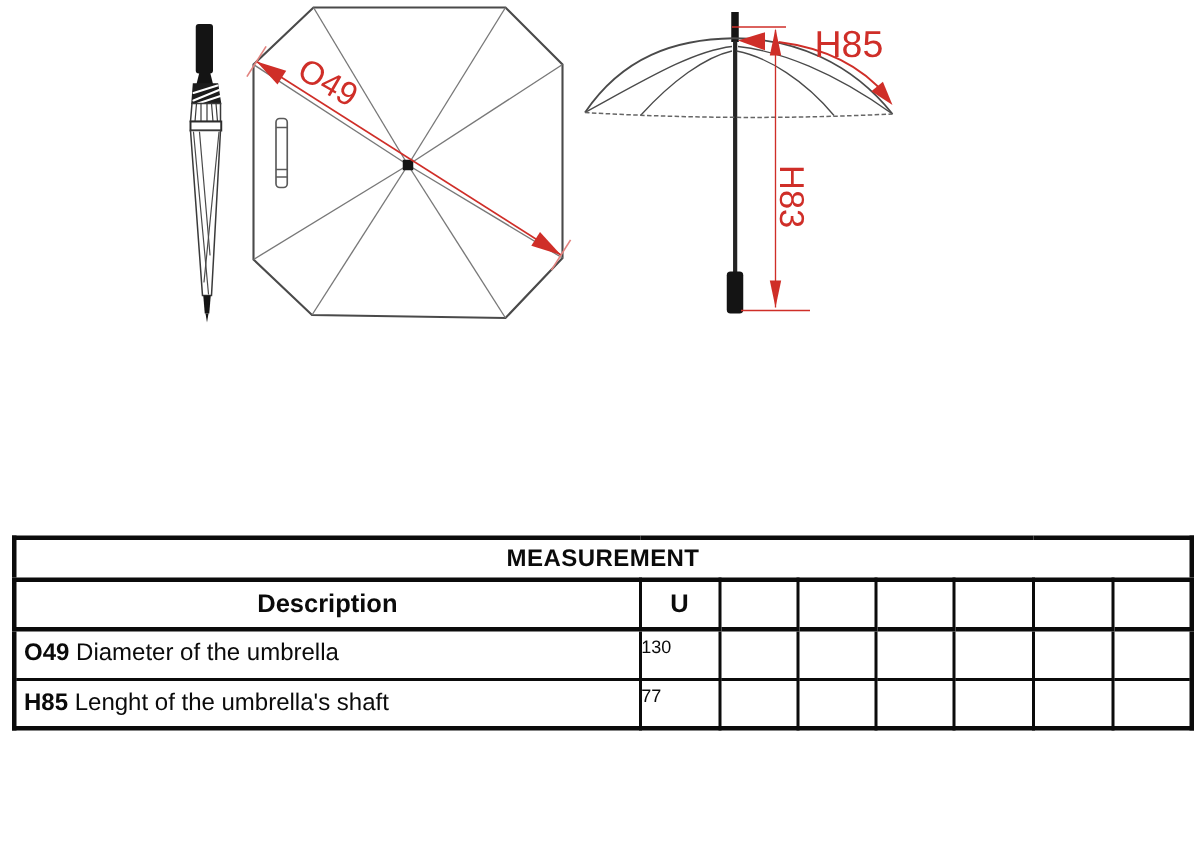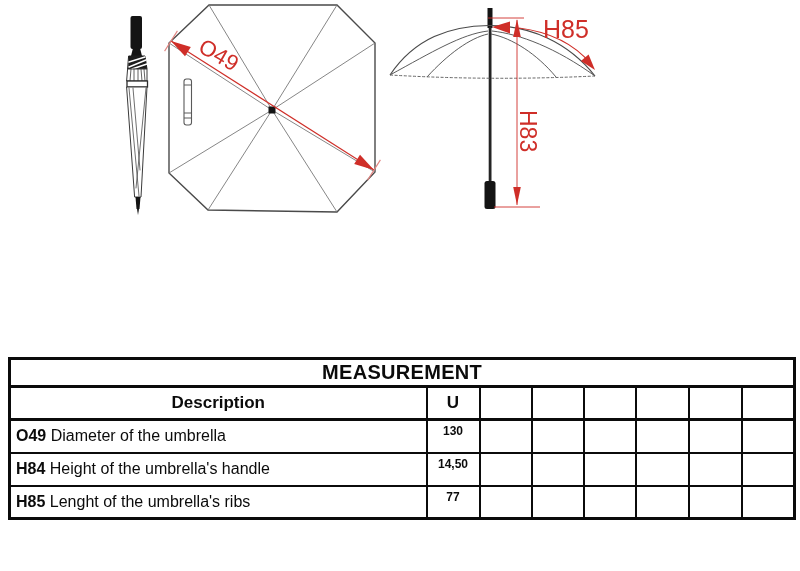--- a/index.html
+++ b/index.html
@@ -12,29 +12,29 @@
 
   
   table.measure {
     position:absolute; left:8px; top:357px; width:785px;
     border-collapse:collapse; table-layout:fixed;
     border:3px solid #0b0b0b; background:#fff;
     color:#0b0b0b;
   }
   table.measure th, table.measure td { border:2px solid #0b0b0b; overflow:hidden; }
   tr.title-row th {
-    height:28px; font-size:20px; font-weight:bold; text-align:center;
+    height:28px; font-size:16px; font-weight:bold; text-align:center;
     border-bottom:3px solid #0b0b0b; letter-spacing:0.3px;
   }
   tr.header-row th { height:33px; font-size:17px; font-weight:bold; text-align:center;
     border-bottom:3px solid #0b0b0b; }
   tr.data-row { height:33px;margin-left:24px; }
   td.desc-cell { font-size:16px; padding-left:5px; text-align:left; vertical-align:middle; }
   td.desc-cell b { font-weight:bold; }
-  td.value-cell { font-size:12px; font-weight:bold; text-align:center; vertical-align:top; padding-top:3px; }
+  td.value-cell { font-size:12px; font-weight:normal; text-align:left; vertical-align:top; padding-top:3px; }
   td.empty-cell { background:#fff; }
 
   .dim-text { font-family:"Liberation Sans", sans-serif; fill:#cf2e28; }
 </style>
 </head>
 <body>
 
 <div class="canvas">
 
   <svg class="drawing-svg" width="800" height="357" viewBox="0 0 800 357">
@@ -163,33 +163,23 @@
         <td class="value-cell">130</td>
         <td class="empty-cell"></td>
         <td class="empty-cell"></td>
         <td class="empty-cell"></td>
         <td class="empty-cell"></td>
         <td class="empty-cell"></td>
         <td class="empty-cell"></td>
       </tr>
 
 
-      <tr class="data-row">
-        <td class="desc-cell"><b>H84</b> <span>Height of the umbrella's handle</span></td>
-        <td class="value-cell">14,50</td>
-        <td class="empty-cell"></td>
-        <td class="empty-cell"></td>
-        <td class="empty-cell"></td>
-        <td class="empty-cell"></td>
-        <td class="empty-cell"></td>
-        <td class="empty-cell"></td>
-      </tr>
 
       <tr class="data-row">
-        <td class="desc-cell"><b>H85</b> <span>Lenght of the umbrella's ribs</span></td>
+        <td class="desc-cell"><b>H85</b> <span>Lenght of the umbrella's shaft</span></td>
         <td class="value-cell">77</td>
         <td class="empty-cell"></td>
         <td class="empty-cell"></td>
         <td class="empty-cell"></td>
         <td class="empty-cell"></td>
         <td class="empty-cell"></td>
         <td class="empty-cell"></td>
       </tr>
     </tbody>
   </table>

